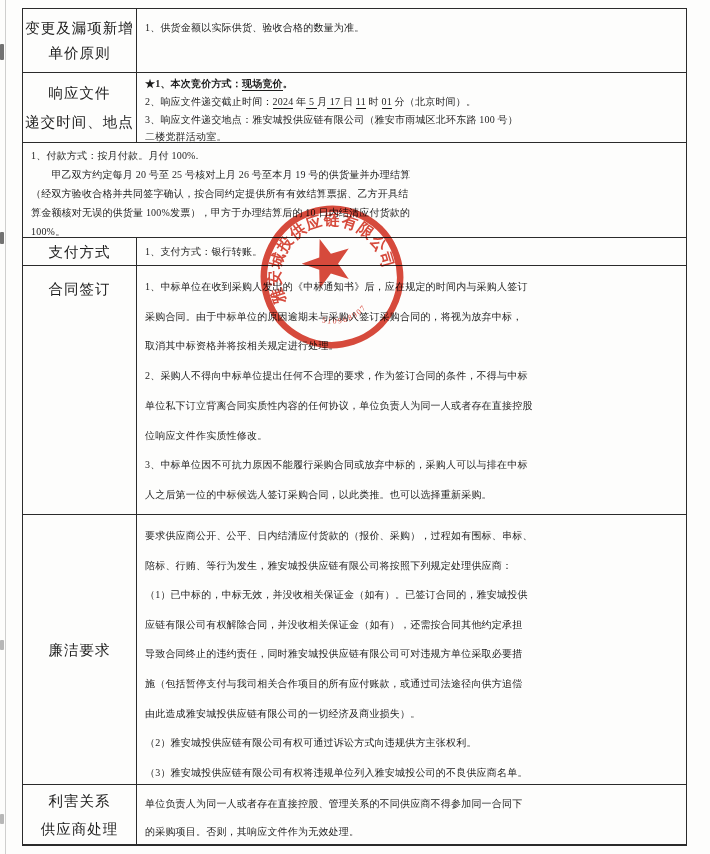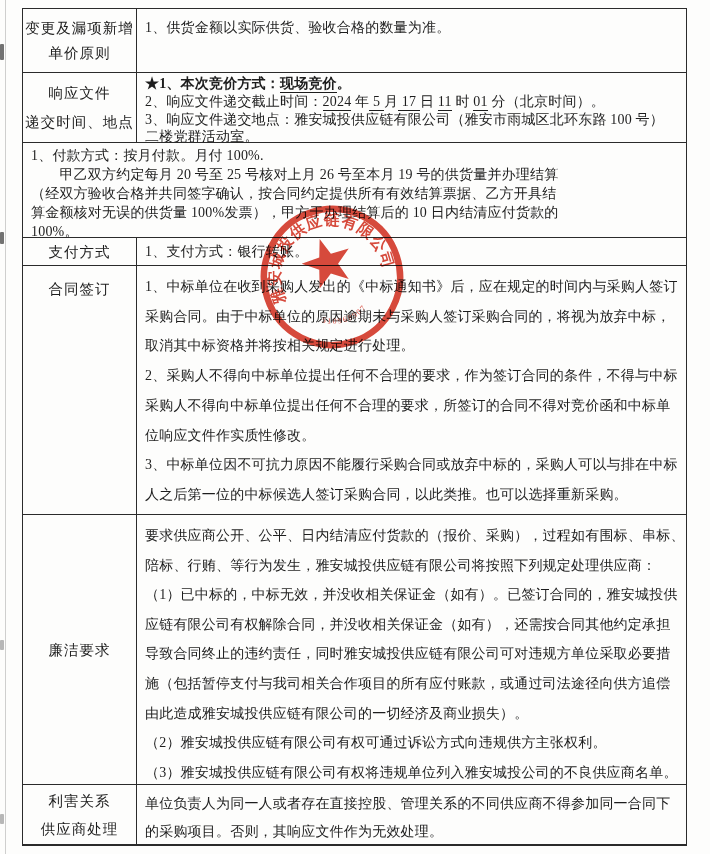--- a/index.html
+++ b/index.html
@@ -30,21 +30,21 @@
     width:114px; flex:0 0 114px;
     border-right:1.4px solid #2b2b2b;
     display:flex; flex-direction:column; justify-content:center;
     align-items:center; text-align:center;
     font-size:14.5px; letter-spacing:1px;
     overflow:hidden;
   }
   .label-cell.top { justify-content:flex-start; }
   .content-cell {
     flex:1 1 auto; padding-left:8px; padding-right:4px;
-    font-size:14px; letter-spacing:.2px; overflow:hidden;
+    font-size:10px; letter-spacing:.2px; overflow:hidden;
   }
   .tline { white-space:nowrap; }
   .tline .u { border-bottom:1.3px solid #1d1d1d; padding-bottom:1px; }
   .tline.b { font-weight:bold; }
   .seal {
     position:absolute; left:245px; top:190px; width:174px; height:174px;
     transform:rotate(-18deg);
     mix-blend-mode:multiply; opacity:.92;
     pointer-events:none;
   }
@@ -100,21 +100,21 @@
     </div>
     <div class="t-row" style="height: 249px;">
       <div class="label-cell top" style="padding-top: 13px;">
         <div style="line-height: 20px;">合同签订</div>
       </div>
       <div class="content-cell" style="padding-top: 6px;">
         <div class="tline" style="line-height: 29.7px;"><span>1、中标单位在收到采购人发出的《中标通知书》后，应在规定的时间内与采购人签订</span></div>
         <div class="tline" style="line-height: 29.7px;"><span>采购合同。由于中标单位的原因逾期未与采购人签订采购合同的，将视为放弃中标，</span></div>
         <div class="tline" style="line-height: 29.7px;"><span>取消其中标资格并将按相关规定进行处理。</span></div>
         <div class="tline" style="line-height: 29.7px;"><span>2、采购人不得向中标单位提出任何不合理的要求，作为签订合同的条件，不得与中标</span></div>
-        <div class="tline" style="line-height: 29.7px;"><span>采购人不得向中标单位提出任何不合理的要求，所签订的合同不得对竞价函和中标单</span></div>
+        <div class="tline" style="line-height: 29.7px;"><span>单位私下订立背离合同实质性内容的任何协议，单位负责人为同一人或者存在直接控股</span></div>
         <div class="tline" style="line-height: 29.7px;"><span>位响应文件作实质性修改。</span></div>
         <div class="tline" style="line-height: 29.7px;"><span>3、中标单位因不可抗力原因不能履行采购合同或放弃中标的，采购人可以与排在中标</span></div>
         <div class="tline" style="line-height: 29.7px;"><span>人之后第一位的中标候选人签订采购合同，以此类推。也可以选择重新采购。</span></div>
       </div>
     </div>
     <div class="t-row" style="height: 270px;">
       <div class="label-cell">
         <div style="line-height: 20px;">廉洁要求</div>
       </div>
       <div class="content-cell" style="padding-top: 6px;">

